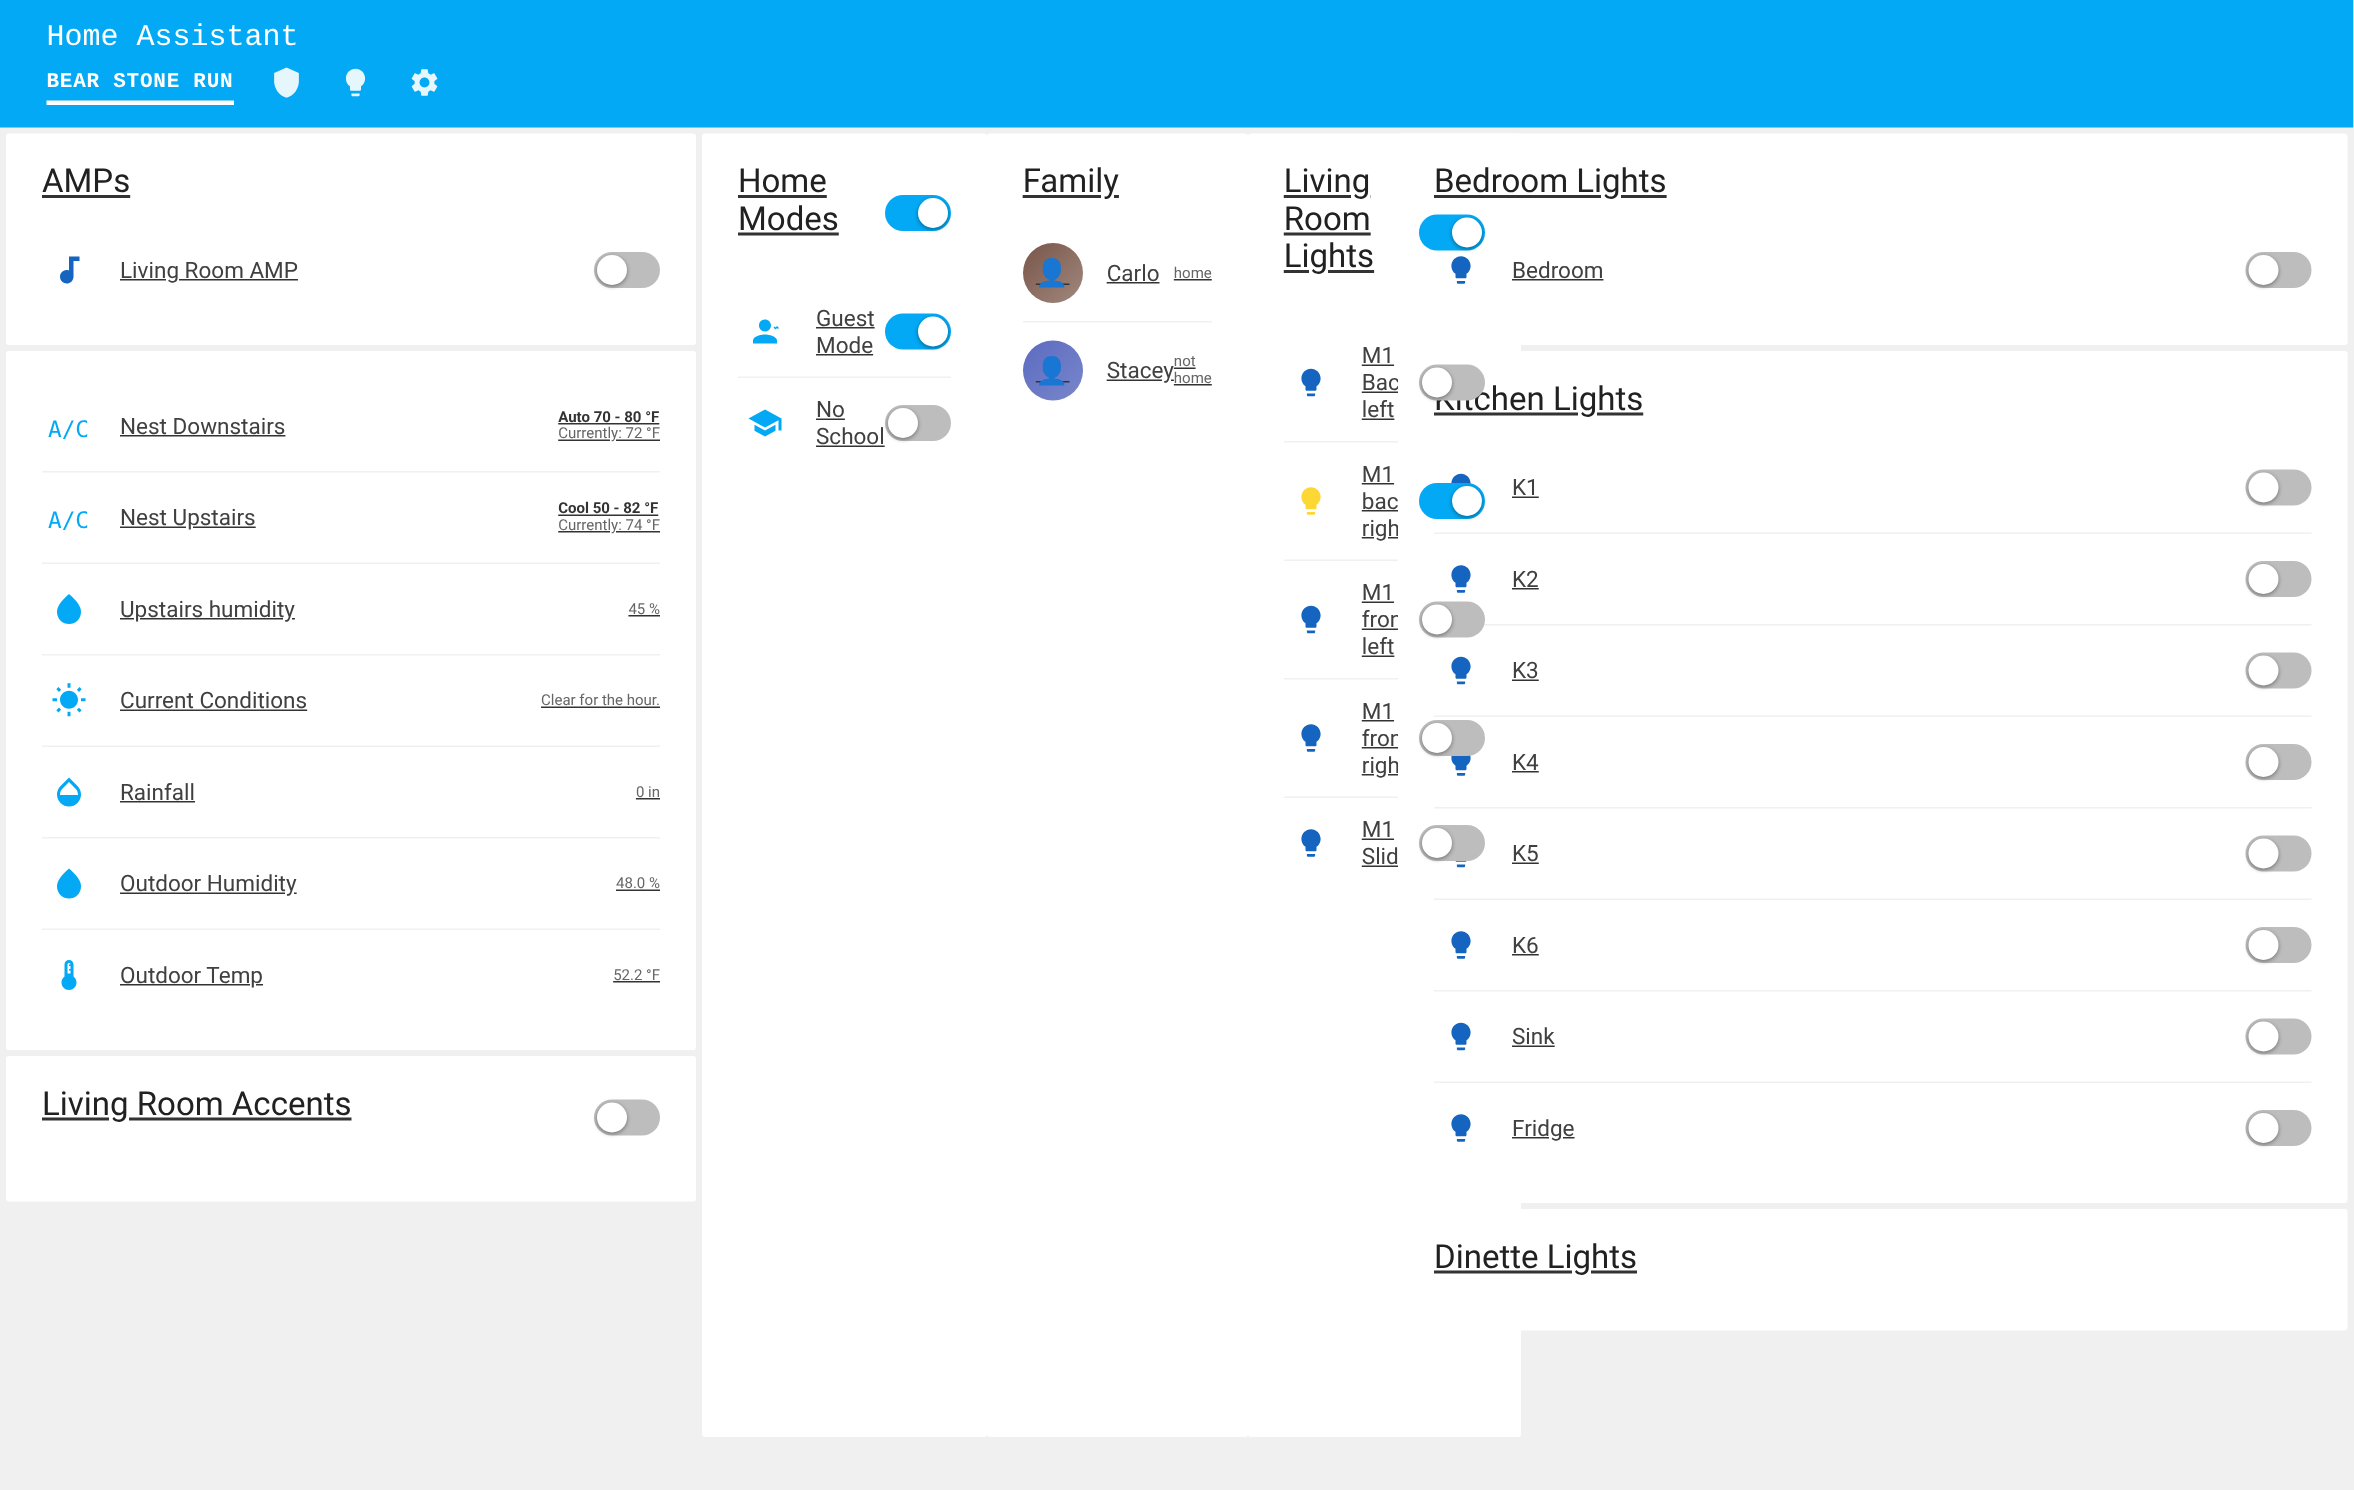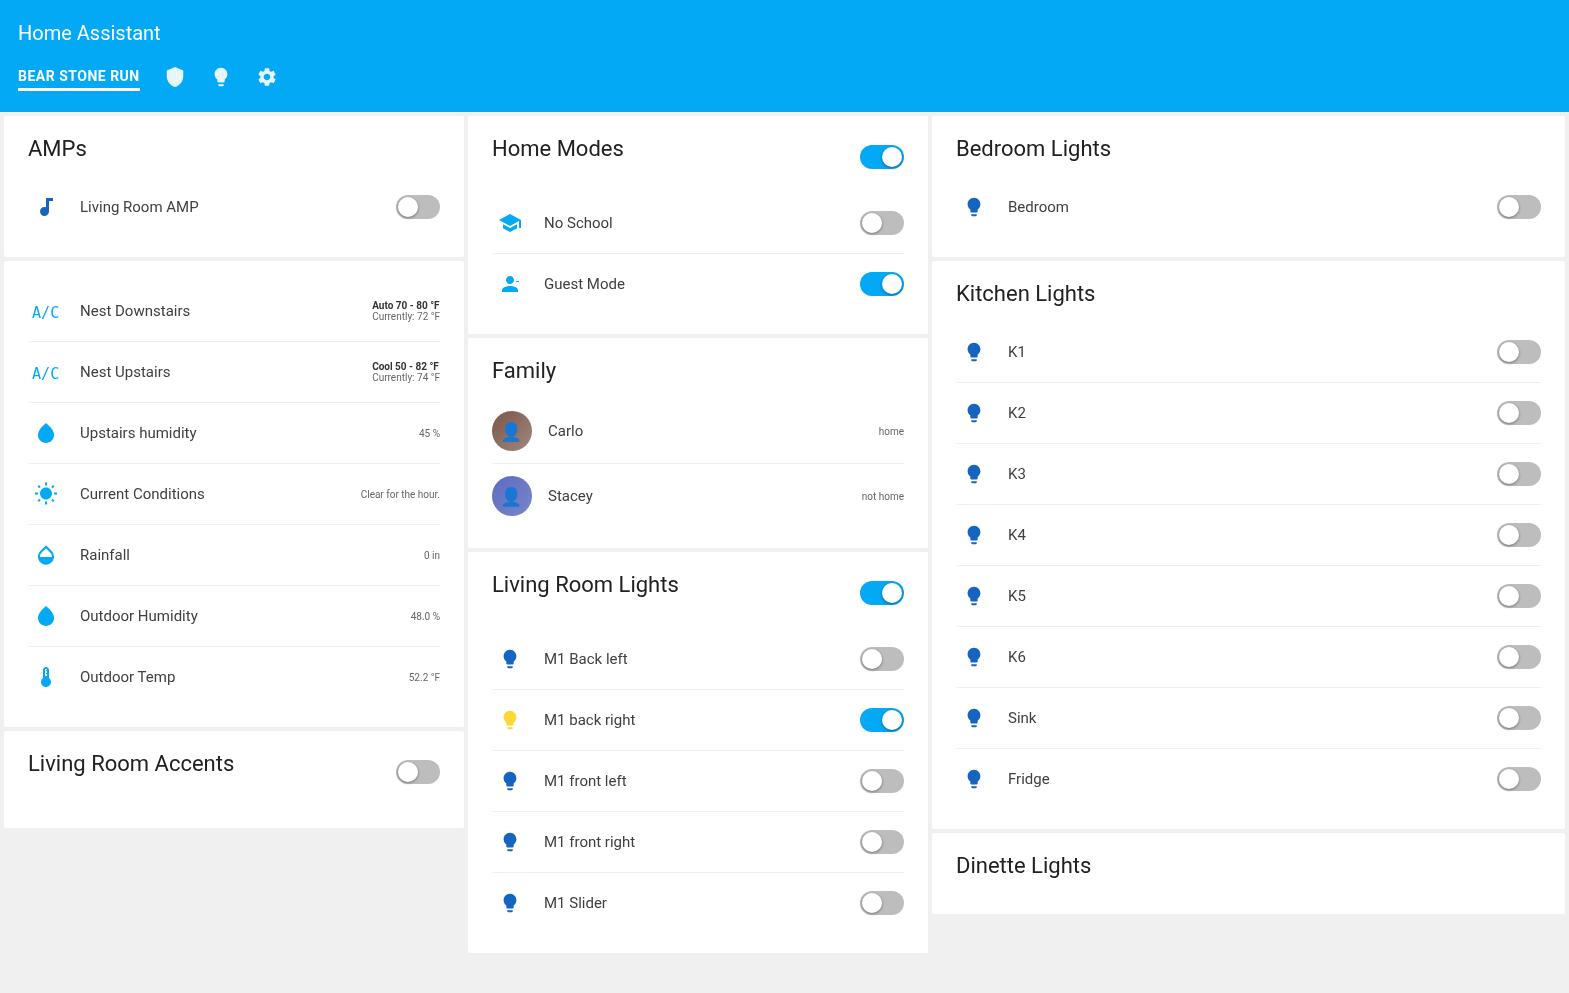--- a/index.html
+++ b/index.html
@@ -2,25 +2,26 @@
 <html><head>
   <meta charset="utf-8">
   <style>
     * { box-sizing: border-box; margin: 0; padding: 0; }
     body { font-family: Roboto, Arial, sans-serif; background: #f0f0f0; color: #333; }
 
     
     .header {
       background: #03a9f4;
       color: white;
-      padding: 0 18px;
-      height: 112px;
+      padding: 0 31px;
+      height: 85px;
       display: flex;
       flex-direction: column;
       justify-content: space-around;
+      font-family: Liberation Mono, monospace;
     }
     .header-title {
       font-size: 20px;
       font-weight: 400;
       padding-top: 10px;
     }
     .header-nav {
       display: flex;
       align-items: center;
       gap: 24px;
@@ -39,20 +40,21 @@
       opacity: 0.9;
     }
 
     
     .main-content {
       display: grid;
       grid-template-columns: 460px 460px 1fr;
       gap: 4px;
       padding: 4px;
       min-height: calc(100vh - 112px);
+      text-decoration: underline;
     }
 
     .panel {
       background: white;
       border-radius: 2px;
       padding: 20px 24px;
       margin-bottom: 4px;
     }
 
     .panel-title {
@@ -150,21 +152,21 @@
       font-size: 18px;
       color: #fff;
       flex-shrink: 0;
     }
 
     
     .weather-icon { color: #03a9f4; font-size: 18px; }
 
     
     .col-left { display: flex; flex-direction: column; }
-    .col-mid { display: flex; flex-direction: column; }
+    .col-mid { display: flex; flex-direction: row; }
     .col-right { display: flex; flex-direction: column; }
 
     .home-modes-area { position: relative; }
   </style>
 </head>
 <body>
 
 <div>
 
   <div class="header">
@@ -310,43 +312,43 @@
           <div class="panel-title">Home Modes</div>
           <div class="toggle">
             <div class="toggle-track on"></div>
             <div class="toggle-knob on"></div>
           </div>
         </div>
 
         <div class="item-row">
           <div class="item-icon">
             <svg width="24" height="24" viewBox="0 0 24 24" fill="#03a9f4">
-                <path d="M5 13.18v4L12 21l7-3.82v-4L12 17l-7-3.82zM12 3L1 9l11 6 9-4.91V17h2V9L12 3z"></path>
-              </svg>
-          </div>
-          <span class="item-label">No School</span>
-          <div class="toggle">
-            <div class="toggle-track off"></div>
-            <div class="toggle-knob off"></div>
-          </div>
-        </div>
-
-        <div class="item-row">
-          <div class="item-icon">
-            <svg width="24" height="24" viewBox="0 0 24 24" fill="#03a9f4">
                 <path d="M12 12c2.21 0 4-1.79 4-4s-1.79-4-4-4-4 1.79-4 4 1.79 4 4 4zm0 2c-2.67 0-8 1.34-8 4v2h16v-2c0-2.66-5.33-4-8-4z"></path>
                 <path d="M21 10l-1-1-1 1-1-1" stroke="#03a9f4" stroke-width="1" fill="none"></path>
               </svg>
           </div>
           <span class="item-label">Guest Mode</span>
           <div class="toggle">
             <div class="toggle-track on"></div>
             <div class="toggle-knob on"></div>
           </div>
         </div>
+
+        <div class="item-row">
+          <div class="item-icon">
+            <svg width="24" height="24" viewBox="0 0 24 24" fill="#03a9f4">
+                <path d="M5 13.18v4L12 21l7-3.82v-4L12 17l-7-3.82zM12 3L1 9l11 6 9-4.91V17h2V9L12 3z"></path>
+              </svg>
+          </div>
+          <span class="item-label">No School</span>
+          <div class="toggle">
+            <div class="toggle-track off"></div>
+            <div class="toggle-knob off"></div>
+          </div>
+        </div>
       </div>
 
       <div class="panel">
         <div class="panel-title">Family</div>
 
         <div class="item-row">
           <div class="avatar" style="background: linear-gradient(135deg, #795548, #a1887f);">
             👤
           </div>
           <span class="item-label">Carlo</span>

